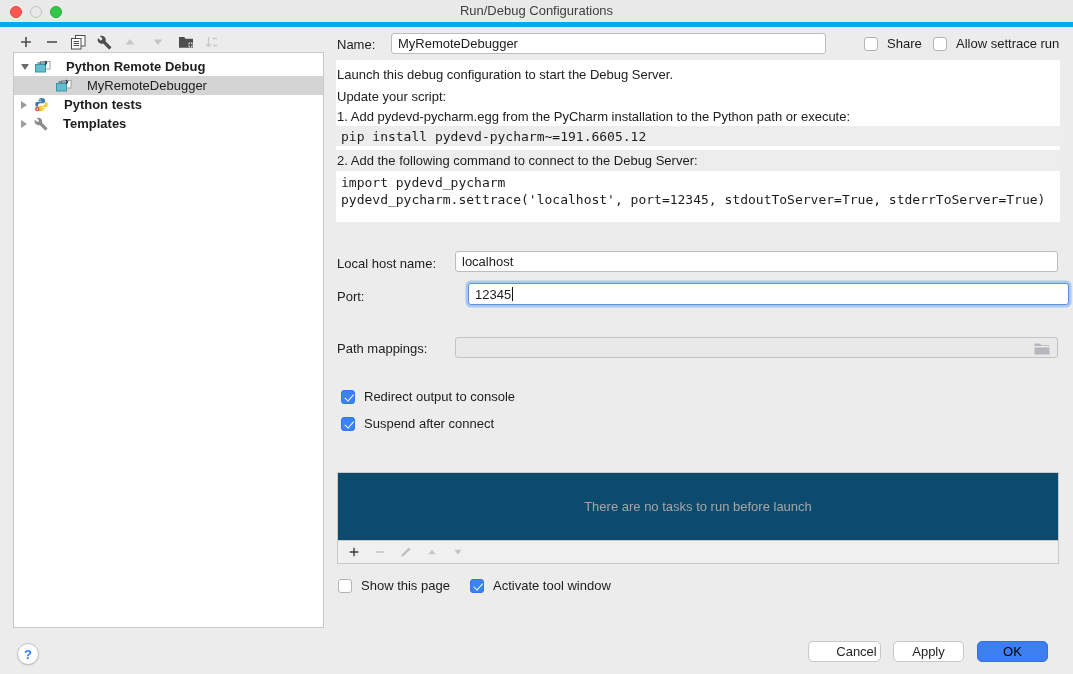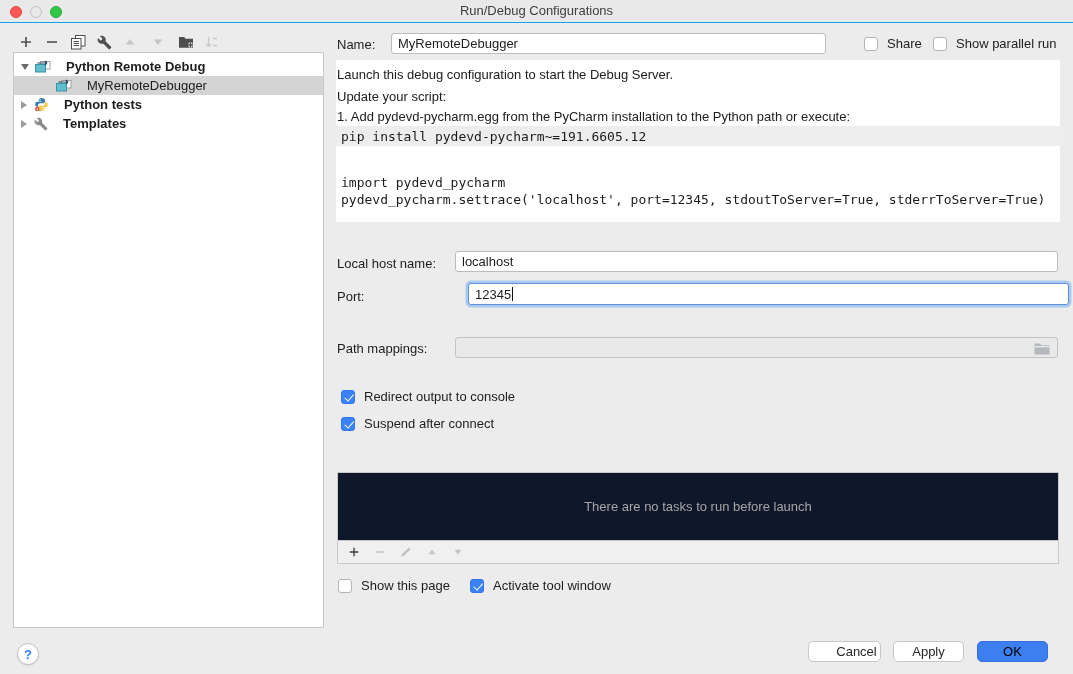--- a/index.html
+++ b/index.html
@@ -1,20 +1,20 @@
 <!DOCTYPE html>
 <html><head>
 <meta charset="utf-8">
 <style>
   html,body{margin:0;padding:0;background:#ECECEC;}
   body{width:1073px;height:674px;font-family:"Liberation Sans","DejaVu Sans",sans-serif;font-size:13px;color:#1d1d1f;-webkit-font-smoothing:antialiased;}
   .window{position:relative;width:1073px;height:674px;background:#ECECEC;overflow:hidden;}
   .abs{position:absolute;}
   
-  .titlebar{position:absolute;left:0;top:0;right:0;height:22px;background:#E9E9E9;border-bottom:1px solid #0ea5e9;padding-left:16px;}
+  .titlebar{position:absolute;left:0;top:0;right:0;height:22px;background:#E9E9E9;border-bottom:5px solid #0ea5e9;padding-left:16px;}
   .title{position:absolute;left:0;right:0;top:3px;text-align:center;font-size:13px;color:#3e3e3e;}
   .tl{position:absolute;top:5.5px;width:12px;height:12px;border-radius:50%;box-sizing:border-box;}
   .tl.close{left:10px;background:#FC5753;border:1px solid #DF4744;}
   .tl.min{left:30px;background:transparent;border:1px solid #C2C2C2;}
   .tl.zoom{left:50px;background:#33C748;border:1px solid #2CA83C;}
   
   .tb-icon{position:absolute;top:34px;width:16px;height:16px;display:flex;align-items:center;justify-content:center;}
   .ic-dark{color:#4E4E4E;} .ic-dis{color:#C6C6C6;}
   
   .tree-panel{position:absolute;left:13px;top:52px;width:311px;height:576px;background:#FFFFFF;border:1px solid #C8C8C8;box-sizing:border-box;}
@@ -37,21 +37,21 @@
   .strip{position:absolute;left:336px;width:724px;background:#EDEDED;display:flex;align-items:center;}
   .mono{font-family:"DejaVu Sans Mono","Liberation Mono",monospace;font-size:13px;color:#1c1c1c;white-space:pre;}
   
   .cbrow{display:flex;align-items:center;gap:9px;}
   .cb{width:14px;height:14px;border-radius:3px;border:1px solid #B4B4B4;background:#fff;box-sizing:border-box;flex:0 0 auto;position:relative;}
   .cb.checked{background:#3B82F7;border-color:#3176E8;}
   .cb.checked::after{content:"";position:absolute;left:4.5px;top:1.5px;width:3.5px;height:7.5px;border:solid #fff;border-width:0 1.8px 1.8px 0;transform:rotate(42deg);}
   
   .bl-header{position:absolute;left:340px;top:457px;width:718px;height:16px;display:flex;align-items:center;}
   .bl-header .rule{flex:1;height:1px;background:#DCDCDC;margin-left:8px;}
-  .task-box{position:absolute;left:337px;top:472px;width:722px;height:69px;background:#0f172a;border:1px solid #C9C9C9;box-sizing:border-box;display:flex;align-items:center;justify-content:center;}
+  .task-box{position:absolute;left:337px;top:472px;width:722px;height:69px;background:#0c4a6e;border:1px solid #C9C9C9;box-sizing:border-box;display:flex;align-items:center;justify-content:center;}
   .task-empty{color:#A6A6A6;font-size:13px;}
   .task-toolbar{position:absolute;left:337px;top:541px;width:722px;height:23px;background:#F0F0F0;border:1px solid #C9C9C9;border-top:none;box-sizing:border-box;display:flex;align-items:center;gap:13px;padding-left:9px;}
   .task-toolbar .ti{width:13px;height:13px;display:flex;align-items:center;justify-content:center;}
   
   .help-btn{position:absolute;left:17px;top:643px;width:22px;height:22px;border-radius:50%;background:#fff;border:1px solid #C6C6C6;box-sizing:border-box;display:flex;align-items:center;justify-content:center;color:#2D7FF9;font-weight:bold;font-size:13px;box-shadow:0 0.5px 1px rgba(0,0,0,.15);}
   .btn{position:absolute;top:641px;height:21px;border-radius:5px;font-size:13px;display:flex;align-items:center;justify-content:center;box-sizing:border-box;}
   .btn.plain{background:#FFFFFF;border:1px solid #C8C8C8;color:#262626;}
   .btn.primary{background:#3D7EF0;border:1px solid #366FE0;color:#000000;}
   svg{display:block;}
 </style>
@@ -162,30 +162,33 @@
   </div>
 
   <span class="label abs" style="left:337px;top:37px;">Name:</span>
   <input class="field abs" style="left: 391px; top: 33px; width: 435px; height: 21px;" value="MyRemoteDebugger">
   <div class="cbrow abs" style="left:864px;top:36px;">
     <span class="cb"></span>
     <span class="label">Share</span>
   </div>
   <div class="cbrow abs" style="left:933px;top:36px;">
     <span class="cb"></span>
-    <span class="label">Show parallel run</span>
+    <span class="label">Allow settrace run</span>
   </div>
 
   <div class="desc-bg"></div>
   <div class="desc-line" style="top:67px;">Launch this debug configuration to start the Debug Server.</div>
   <div class="desc-line" style="top:89px;">Update your script:</div>
   <div class="desc-line" style="top:109px;text-align:right;">1. Add pydevd-pycharm.egg from the PyCharm installation to the Python path or execute:</div>
   <div class="strip" style="top:126px;height:20px;padding-left:5px;">
     <span class="mono">pip install pydevd-pycharm~=191.6605.12</span>
   </div>
+  <div class="strip" style="top:150px;height:21px;padding-left:1px;">
+    <span class="label">2. Add the following command to connect to the Debug Server:</span>
+  </div>
   <div class="abs" style="left:336px;top:171px;width:724px;height:51px;background:#fff;padding:3px 0 0 5px;box-sizing:border-box;">
     <div class="mono" style="line-height:17px;">import pydevd_pycharm</div>
     <div class="mono" style="line-height:17px;">pydevd_pycharm.settrace('localhost', port=12345, stdoutToServer=True, stderrToServer=True)</div>
   </div>
 
   <span class="label abs" style="left:337px;top:256px;">Local host name:</span>
   <input class="field abs" style="left: 455px; top: 251px; width: 603px; height: 21px;" value="localhost">
 
   <span class="label abs" style="left:337px;top:289px;">Port:</span>
   <div class="field-focused abs" style="left:456px;top:283px;width:601px;height:22px;margin-left:12px;">

